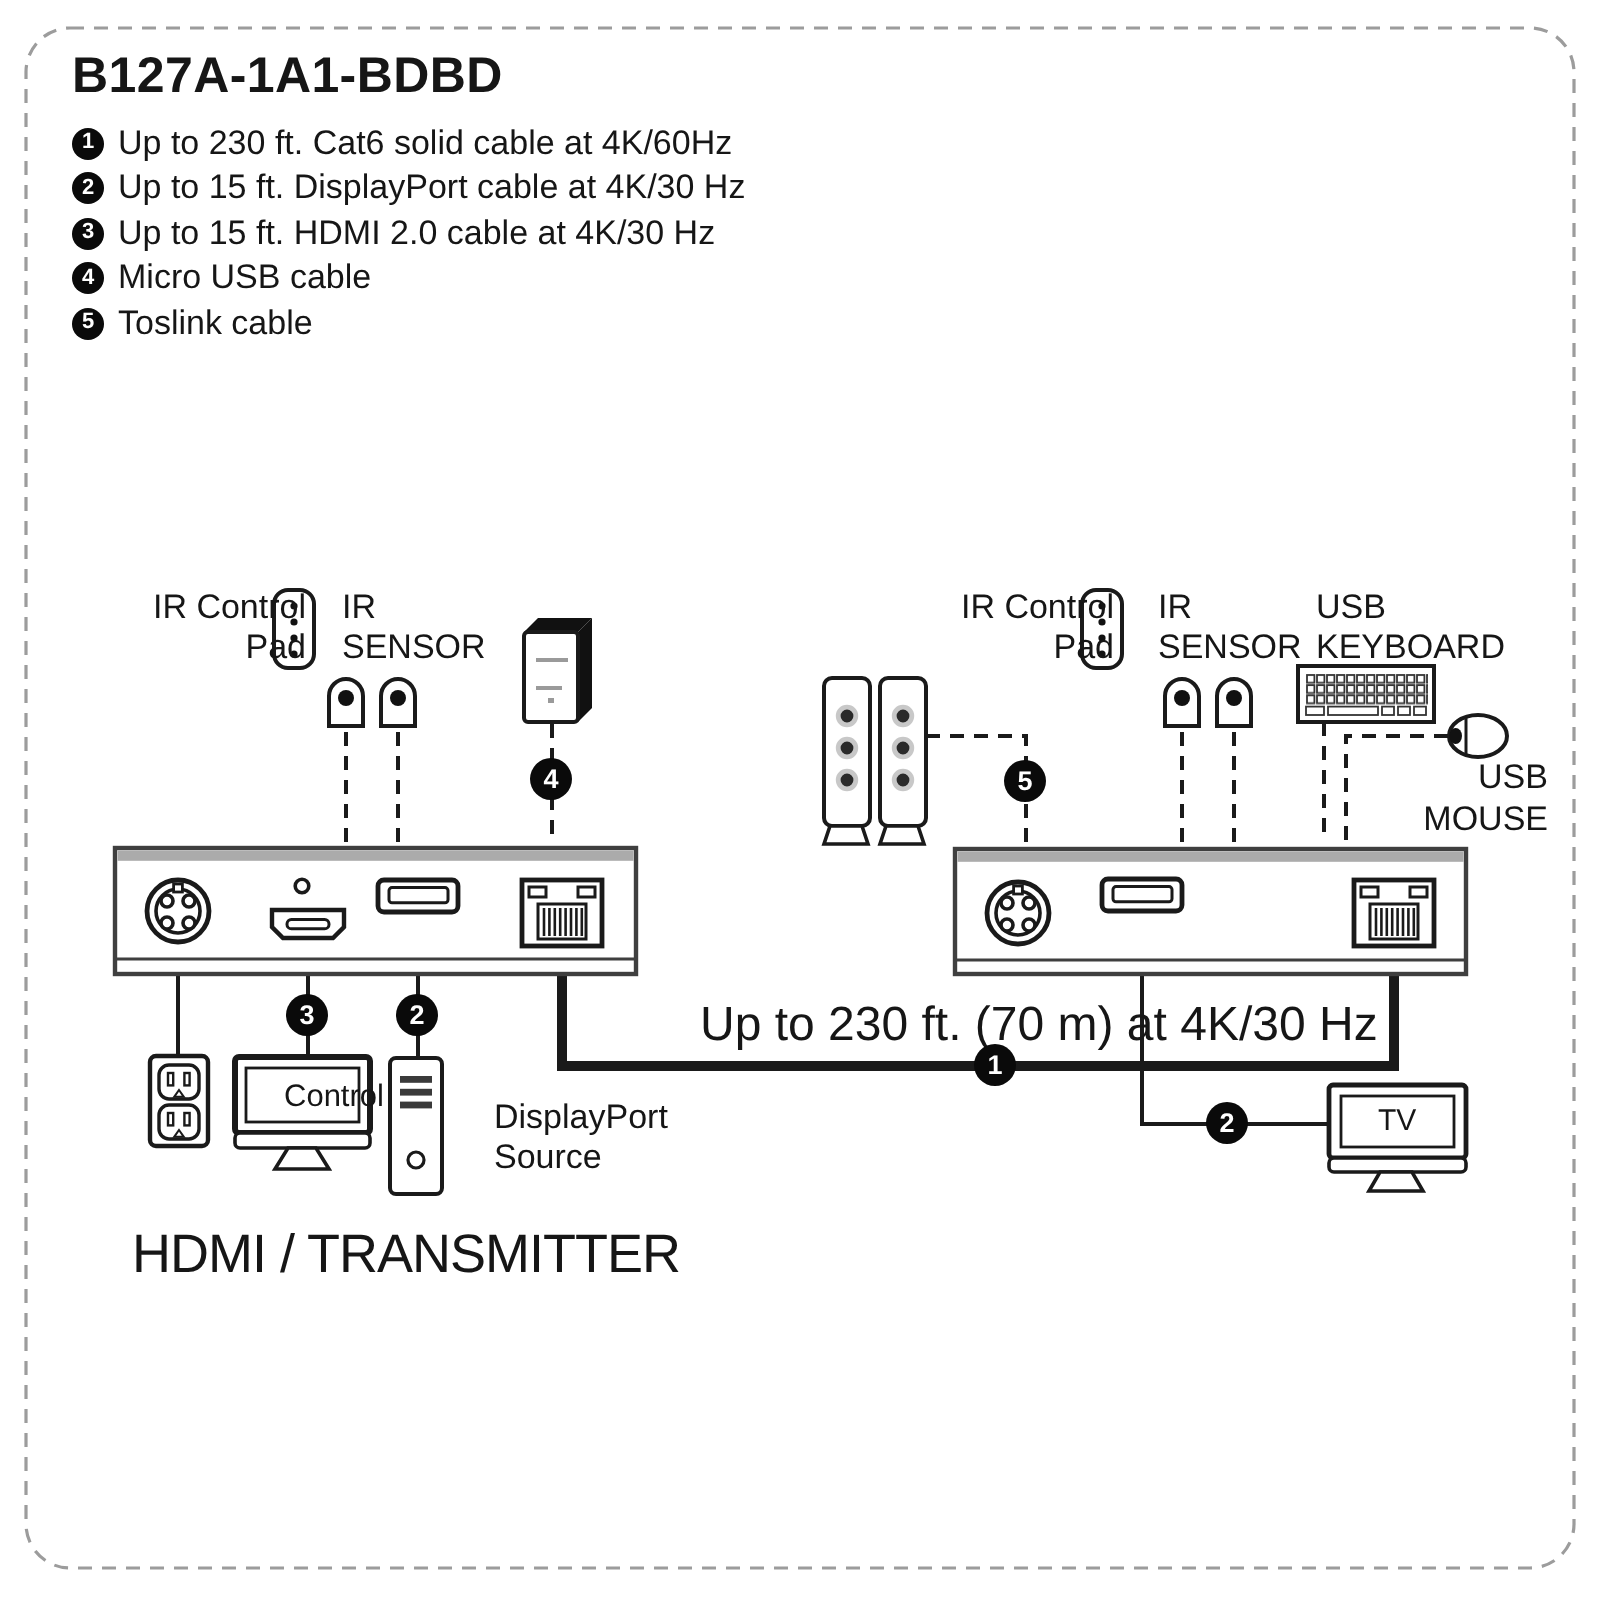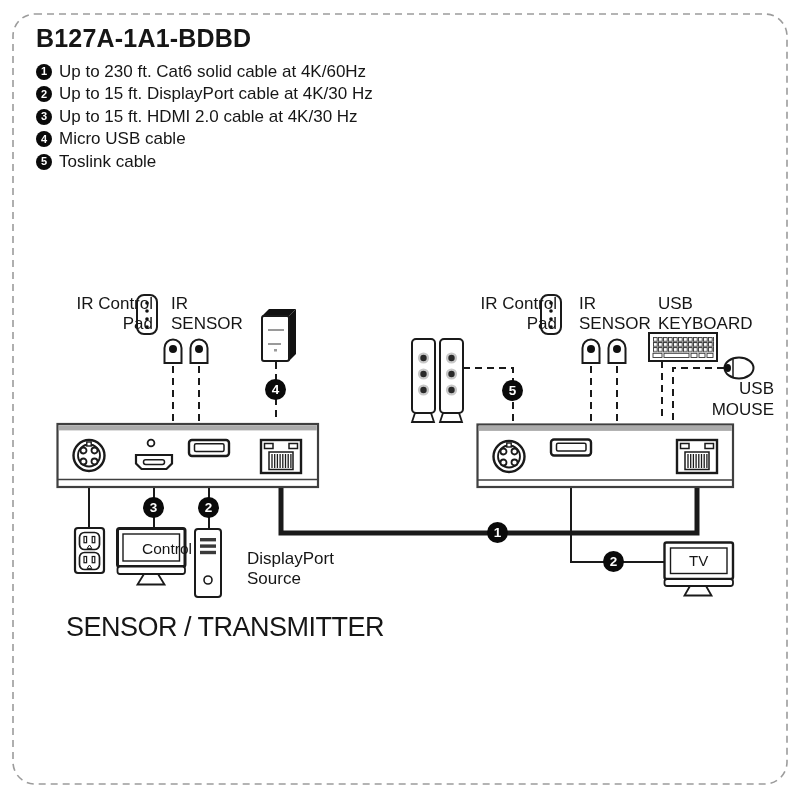--- a/index.html
+++ b/index.html
@@ -265,40 +265,41 @@
 </div>
 <div class="lbl ctr" style="left:151px;top:294px;width:92px;">
   <span>IR</span><br>
   <span>SENSOR</span>
 </div>
 <div class="lbl device-lbl ctr" style="left:122px;top:540px;width:58px;">Control</div>
 <div class="lbl" style="left:227px;top:549px;line-height:19.5px;">
   <span>DisplayPort</span><br>
   <span>Source</span>
 </div>
-<div class="lbl section-lbl ctr" style="left:46px;top:613px;width:280px;">SENSOR / TRANSMITTER</div>
+<div class="lbl section-lbl ctr" style="left:46px;top:613px;width:280px;">HDMI / TRANSMITTER</div>
 
 <div class="lbl rgt" style="left:444px;top:294px;width:93px;">
   <span>IR Control</span><br>
   <span>Pad</span>
 </div>
 <div class="lbl ctr" style="left:559px;top:294px;width:92px;">
   <span>IR</span><br>
   <span>SENSOR</span>
 </div>
 <div class="lbl ctr" style="left:638px;top:294px;width:124px;">
   <span>USB</span><br>
   <span>KEYBOARD</span>
 </div>
 <div class="lbl rgt" style="left:672px;top:378px;width:82px;line-height:21px;">
   <span>USB</span><br>
   <span>MOUSE</span>
 </div>
 <div class="lbl device-lbl ctr" style="left:669px;top:552px;width:59px;font-size:15px;">TV</div>
 
+<div class="lbl link-lbl ctr" style="left:330px;top:500px;width:350px;">Up to 230 ft. (70 m) at 4K/30 Hz</div>
 
 <div class="badge badge-lg" style="left:143px;top:497px;">3</div>
 <div class="badge badge-lg" style="left:198px;top:497px;">2</div>
 <div class="badge badge-lg" style="left:265px;top:379px;">4</div>
 <div class="badge badge-lg" style="left:487px;top:522px;">1</div>
 <div class="badge badge-lg" style="left:502px;top:380px;">5</div>
 <div class="badge badge-lg" style="left:603px;top:551px;">2</div>
 
 </div>
 

